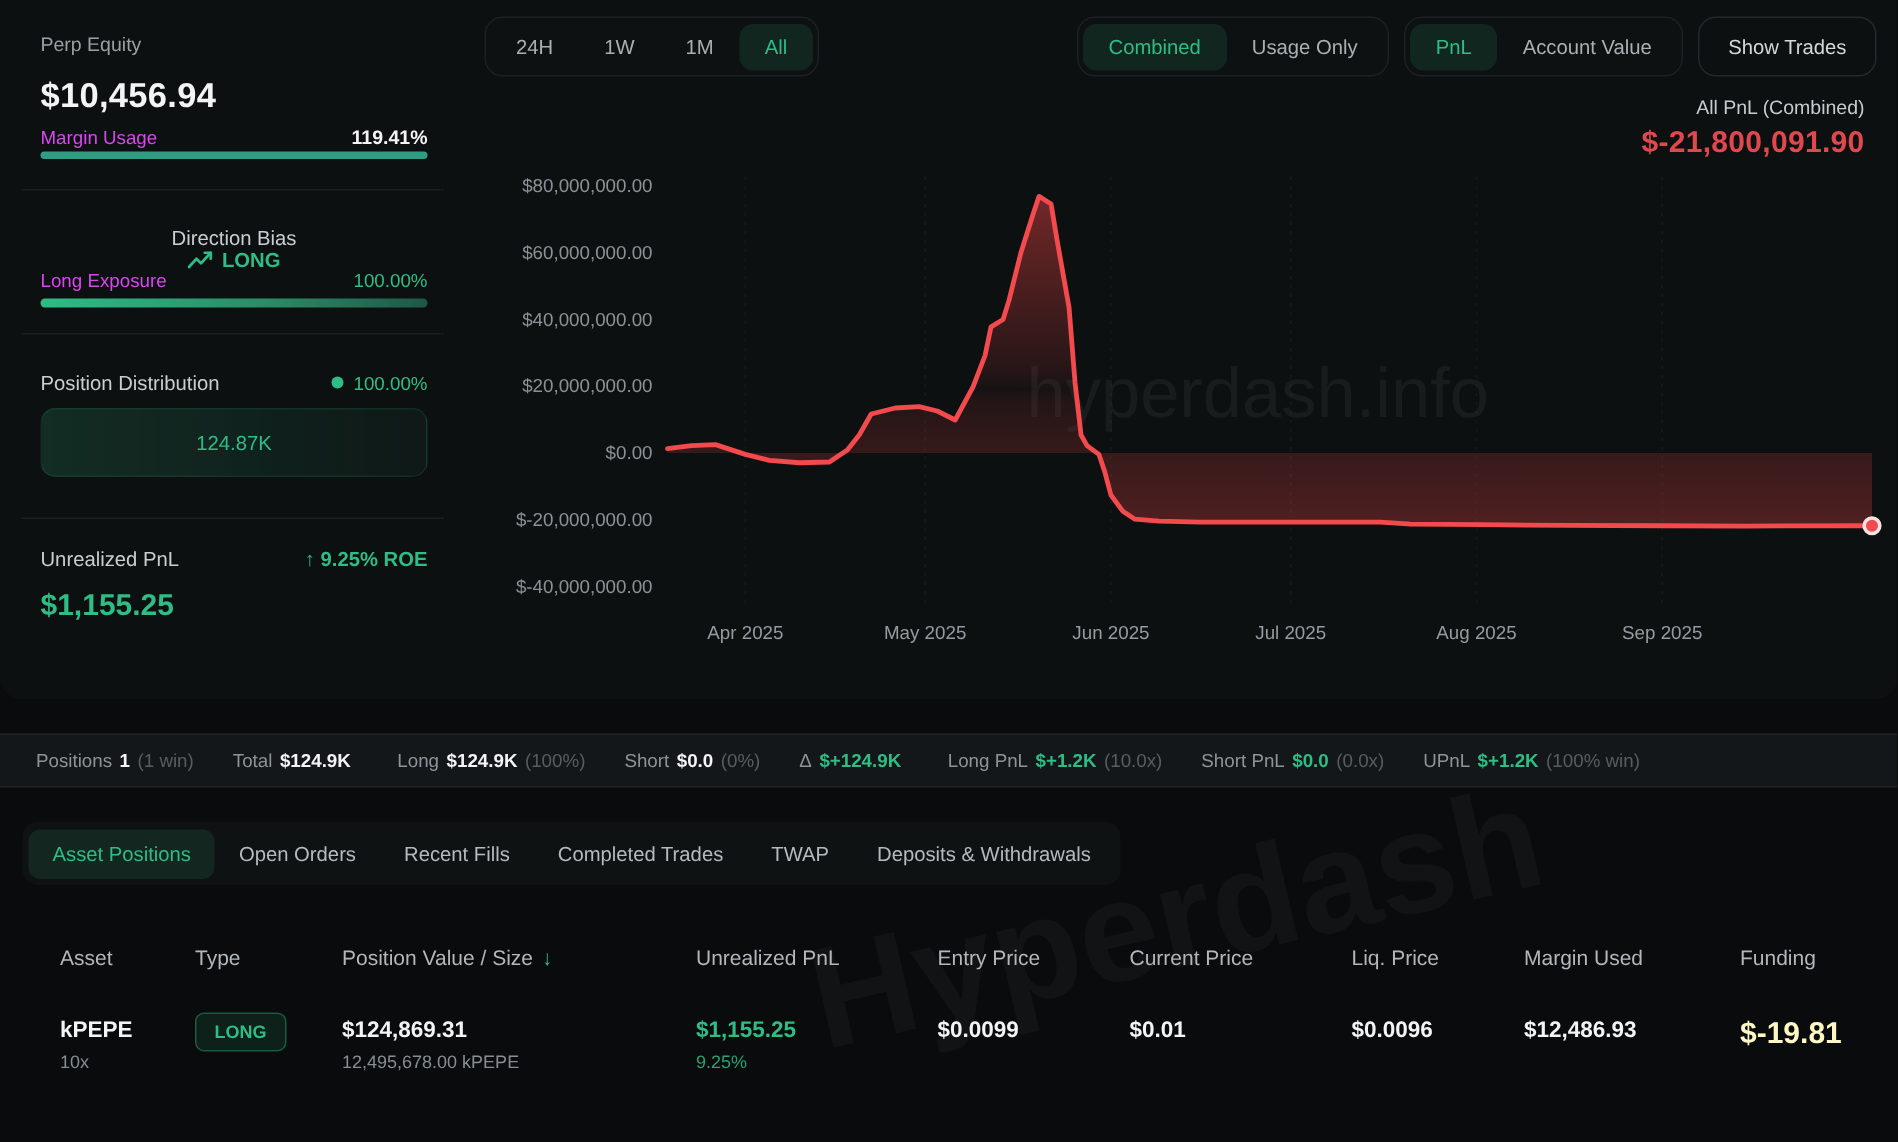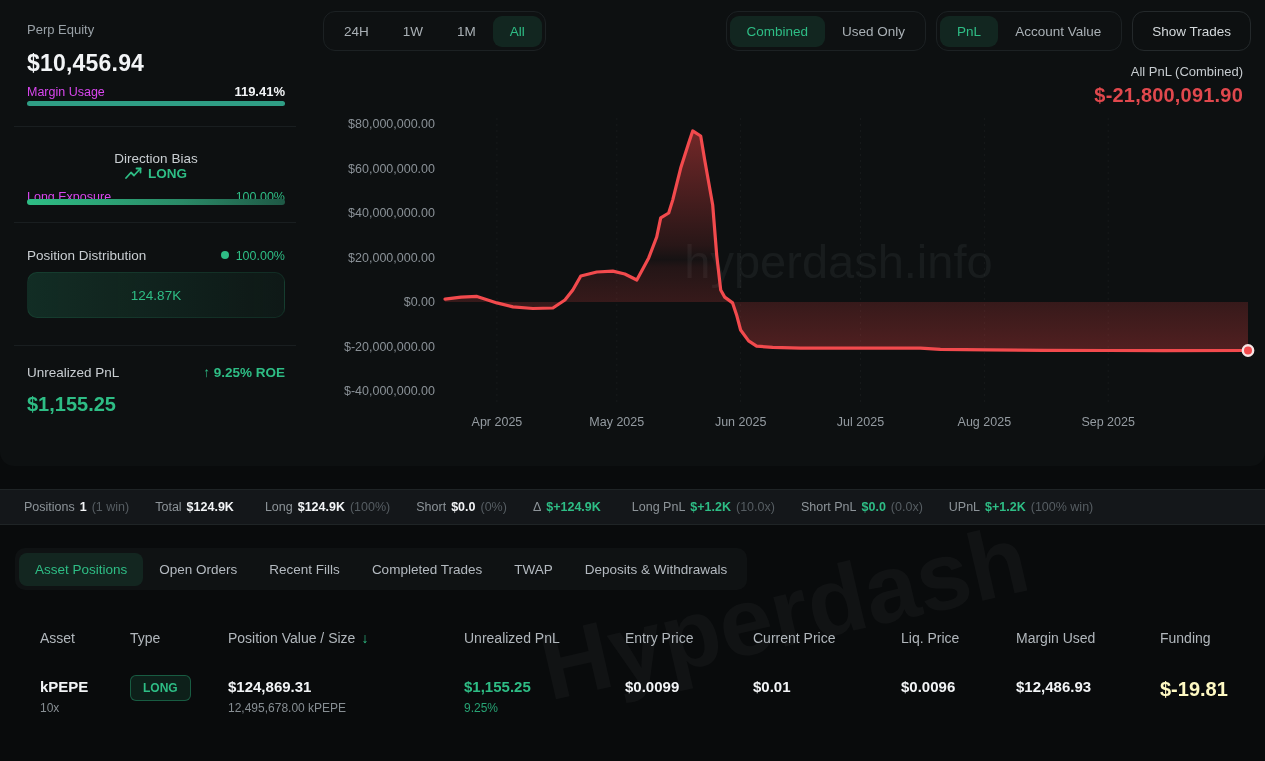--- a/index.html
+++ b/index.html
@@ -110,21 +110,21 @@
     <span class="green-bold" style="font-size:13.5px; display:flex; align-items:center;">
       <span class="ticon">
         <svg width="17" height="13" viewBox="0 0 17 13" fill="none">
           <path d="M1 11 L6 5.5 L9 8.5 L15.5 1.5" stroke="#2ebd85" stroke-width="1.8" fill="none" stroke-linecap="round" stroke-linejoin="round"></path>
           <path d="M11.5 1.5 H15.5 V5.5" stroke="#2ebd85" stroke-width="1.8" fill="none" stroke-linecap="round" stroke-linejoin="round"></path>
         </svg>
       </span>
       <span>LONG</span>
     </span>
   </div>
-  <div class="sb-row" style="top:190px;">
+  <div class="sb-row" style="top:180px;">
     <span class="muted12">Long Exposure</span>
     <span class="green" style="font-size:12.5px;">100.00%</span>
   </div>
   <div class="bar exposure"></div>
 
   <div class="divider" style="top:222px;"></div>
 
   <div class="sb-row" style="top:248px;">
     <span class="section-title">Position Distribution</span>
     <span class="green" style="font-size:12.5px;"><span class="dot"></span><span>100.00%</span></span>
@@ -145,21 +145,21 @@
 
   <div class="pill-group range-group">
     <button class="pill">24H</button>
     <button class="pill">1W</button>
     <button class="pill">1M</button>
     <button class="pill active">All</button>
   </div>
   <div class="right-cluster">
     <div class="pill-group">
       <button class="pill active">Combined</button>
-      <button class="pill">Used Only</button>
+      <button class="pill">Usage Only</button>
     </div>
     <div class="pill-group">
       <button class="pill active">PnL</button>
       <button class="pill">Account Value</button>
     </div>
     <button class="btn-outline">Show Trades</button>
   </div>
 
   <div class="pnl-header">
     <div class="lbl">All PnL (Combined)</div>

